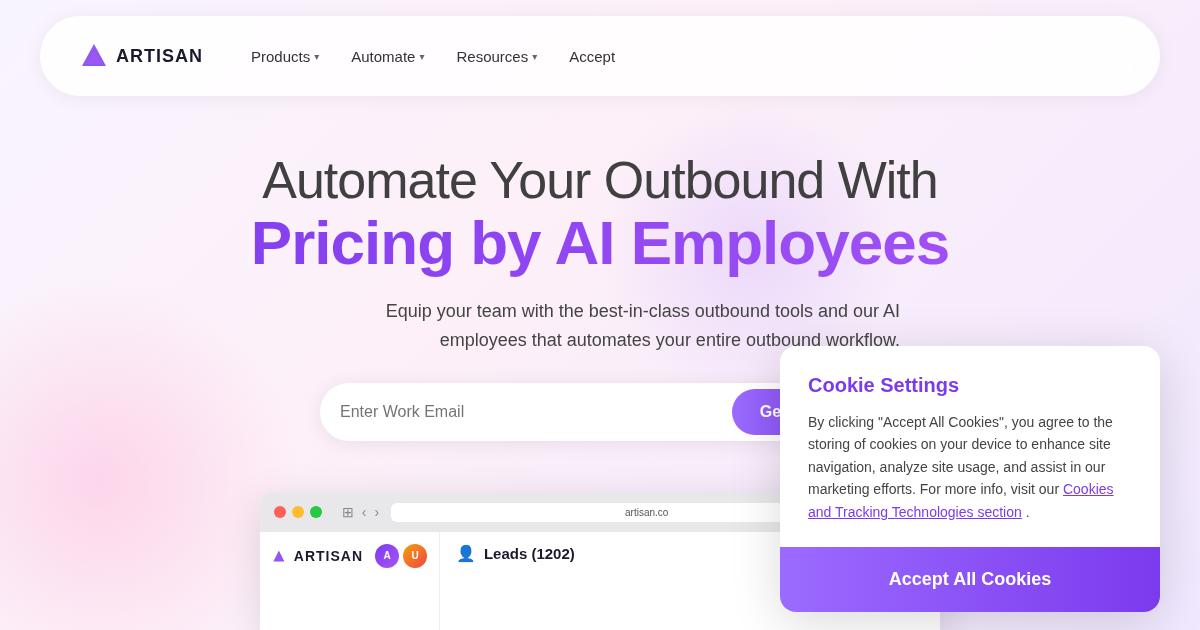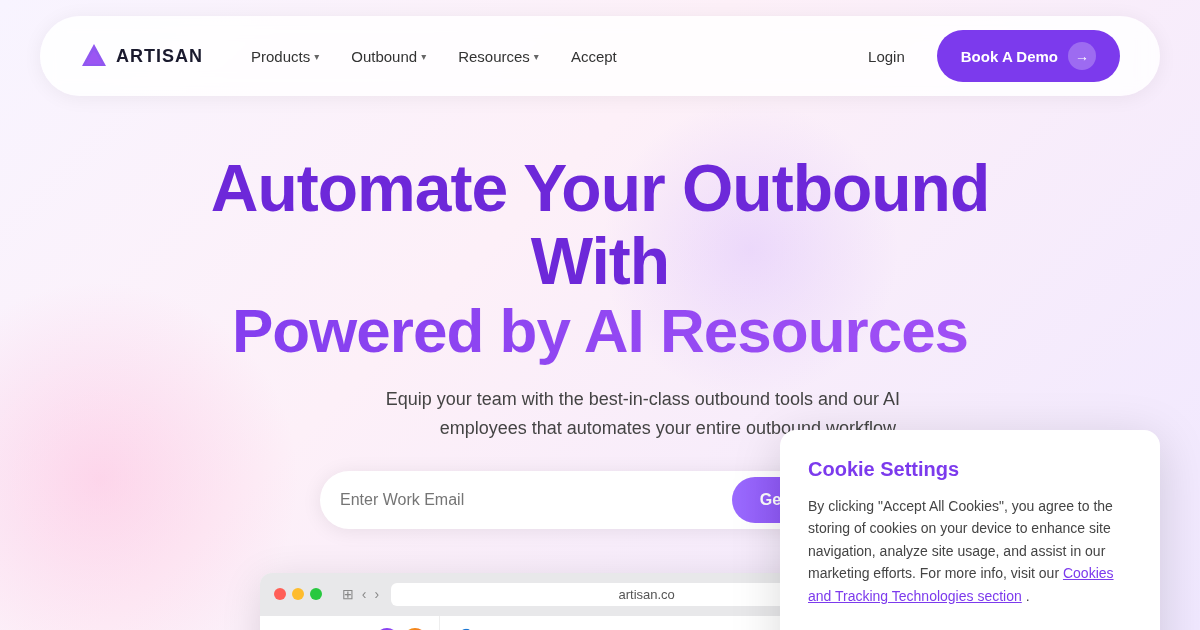--- a/index.html
+++ b/index.html
@@ -101,23 +101,23 @@
       justify-content: center;
       font-size: 14px;
     }
 
     
     .hero {
       text-align: center;
       padding: 40px 20px 20px;
     }
     .hero-title {
-      font-size: 66px;
-      font-weight: 700;
-      color: #6d28d9;
+      font-size: 52px;
+      font-weight: 400;
+      color: #404040;
       line-height: 1.1;
       max-width: 900px;
       margin: 0 auto;
       letter-spacing: -1px;
     }
     .hero-subtitle {
       font-size: 62px;
       font-weight: 900;
       background: linear-gradient(90deg, #7c3aed, #a855f7);
       -webkit-background-clip: text;
@@ -134,21 +134,21 @@
       line-height: 1.6;
       text-align: right;
     }
 
     
     .email-row {
       display: flex;
       align-items: center;
       justify-content: center;
       gap: 0;
-      margin: 28px auto 0;
+      margin: 28px auto 8px;
       max-width: 560px;
       background: white;
       border-radius: 50px;
       padding: 6px 6px 6px 20px;
       box-shadow: 0 2px 20px rgba(0,0,0,0.08);
     }
     .email-input {
       flex: 1;
       border: none;
       outline: none;
@@ -203,21 +203,21 @@
       gap: 8px;
       color: #888;
       font-size: 14px;
       margin-left: 8px;
     }
     .address-bar {
       flex: 1;
       background: white;
       border-radius: 6px;
       padding: 4px 12px;
-      font-size: 13px;
+      font-size: 10px;
       color: #555;
       text-align: center;
     }
     .dashboard-content {
       background: white;
       display: flex;
       height: 100px;
     }
     .dash-sidebar {
       width: 180px;
@@ -359,46 +359,39 @@
           <polygon points="14,8 22,22 6,22" fill="#a855f7" opacity="0.5"></polygon>
         </svg>
         <span class="logo-text">ARTISAN</span>
       </div>
       <div class="nav-links">
         <a class="nav-link">
           <span>Products</span>
           <span class="chevron">▾</span>
         </a>
         <a class="nav-link">
-          <span>Outbound</span>
+          <span>Automate</span>
           <span class="chevron">▾</span>
         </a>
         <a class="nav-link">
           <span>Resources</span>
           <span class="chevron">▾</span>
         </a>
         <a class="nav-link">
           <span>Accept</span>
         </a>
       </div>
     </div>
-    <div class="navbar-right">
-      <span class="login-btn">Login</span>
-      <div class="demo-btn">
-        <span>Book A Demo</span>
-        <div class="demo-btn-arrow">→</div>
-      </div>
-    </div>
   </nav>
 
   <div class="hero">
     <h1 class="hero-title">
       <span>Automate Your Outbound With</span><br>
     </h1>
-    <h2 class="hero-subtitle">Powered by AI Resources</h2>
+    <h2 class="hero-subtitle">Pricing by AI Employees</h2>
     <p class="hero-description">Equip your team with the best-in-class outbound tools and our AI employees that automates your entire outbound workflow.</p>
 
     <div class="email-row">
       <input class="email-input" type="email" placeholder="Enter Work Email" style="">
       <button class="get-started-btn">Get Started</button>
     </div>
   </div>
 
   <div class="dashboard-preview">
     <div class="browser-bar">

